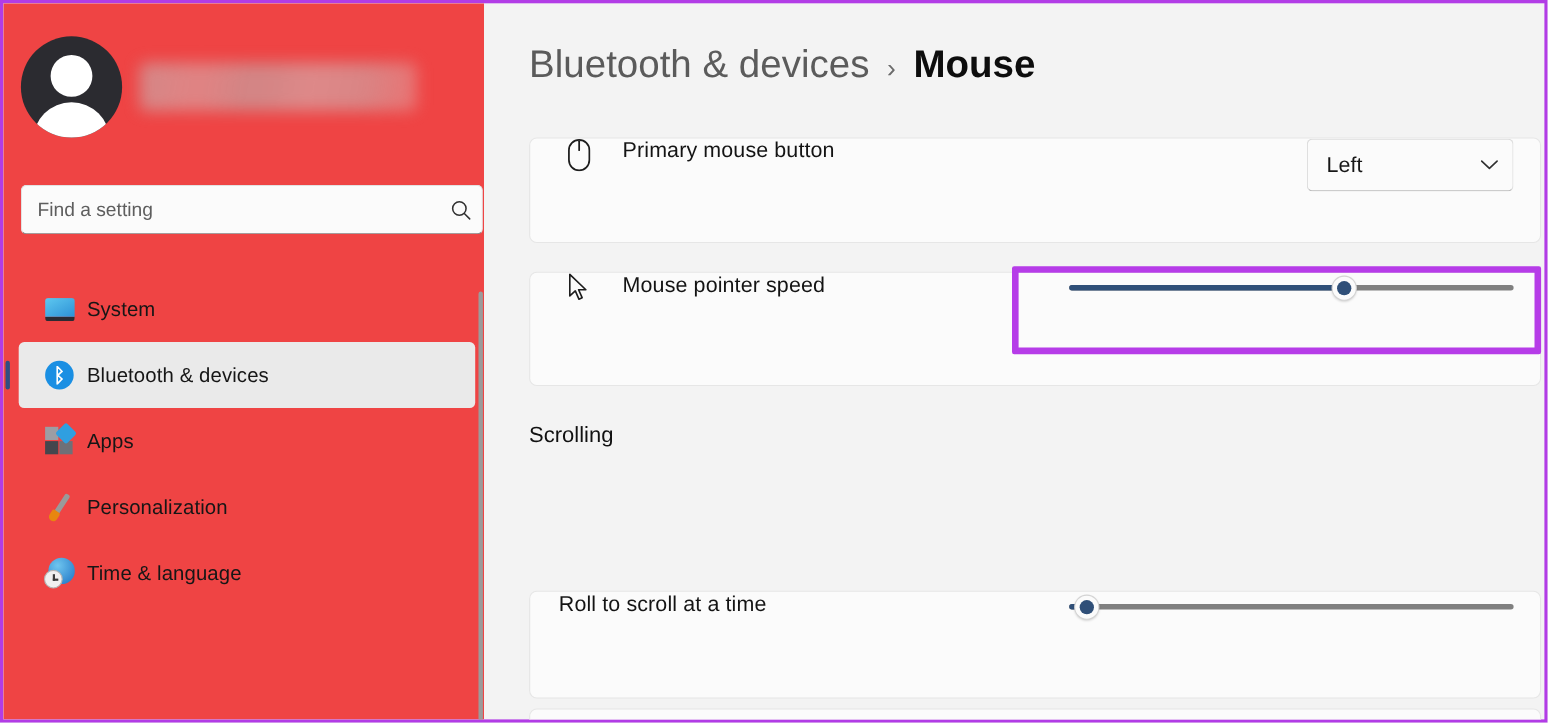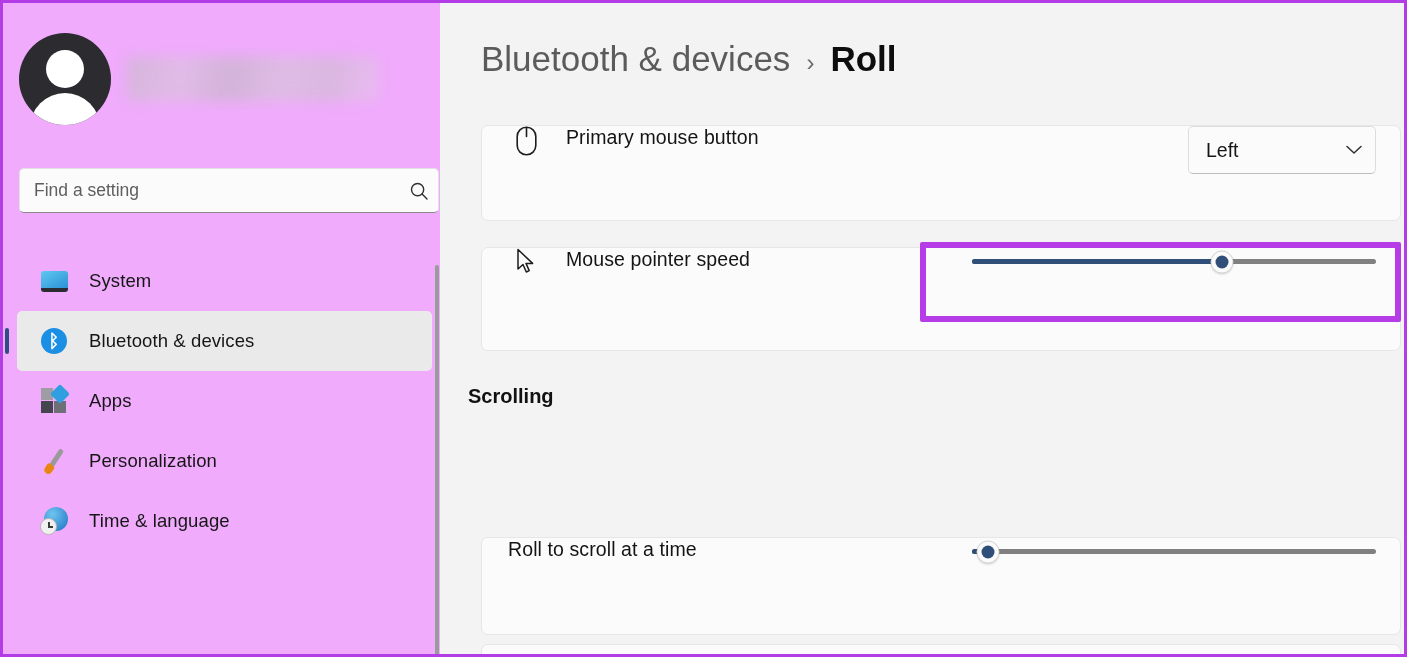--- a/index.html
+++ b/index.html
@@ -15,21 +15,21 @@
     background: #f3f3f3;
     border: 3px solid #b23ce6;
     overflow: hidden;
   }
 
   
   #sidebar {
     position: absolute;
     left: 0; top: 0;
     width: 437px; height: 651px;
-    background: #f0abfc;
+    background: #ef4444;
   }
   .account-row {
     position: absolute;
     left: 16px; top: 30px;
     display: flex; align-items: center; gap: 16px;
   }
   .avatar {
     width: 92px; height: 92px; border-radius: 50%;
     background: #2b2b30;
     position: relative; overflow: hidden;
@@ -85,21 +85,21 @@
   #navlist {
     position: absolute;
     left: 0; top: 248px;
     width: 437px; height: 403px;
   }
   .nav-item {
     position: relative;
     height: 60px;
     display: flex; align-items: center;
     padding-left: 22px;
-    gap: 20px;
+    gap: 10px;
     border-radius: 5px;
     margin: 0 8px 0 14px;
   }
   .nav-item.selected { background: #eaeaea; }
   .nav-item.selected::before {
     content: "";
     position: absolute;
     left: -12px; top: 50%;
     transform: translateY(-50%);
     width: 4px; height: 26px;
@@ -294,22 +294,22 @@
     display: flex; align-items: center; justify-content: center;
   }
   .slider .thumb::after {
     content: "";
     width: 13px; height: 13px; border-radius: 50%;
     background: #2f4f78;
   }
 
   #section-scrolling {
     position: absolute;
-    left: 28px; top: 382px;
-    font-size: 20px; font-weight: bold; color: #111;
+    left: 41px; top: 382px;
+    font-size: 20px; font-weight: normal; color: #111;
   }
 
   
   #annotation {
     position: absolute;
     left: 917px; top: 239px;
     width: 481px; height: 80px;
     border: 6px solid #b63ce8;
     border-radius: 2px;
     pointer-events: none;
@@ -393,21 +393,21 @@
     </div>
 
     <div id="nav-scrollbar"></div>
   </div>
 
   <div id="main">
 
     <div id="breadcrumb">
       <span class="crumb-parent">Bluetooth &amp; devices</span>
       <span class="crumb-sep">›</span>
-      <span class="crumb-current">Roll</span>
+      <span class="crumb-current">Mouse</span>
     </div>
 
     <div class="card" id="card-primary">
       <div class="row">
         <span class="row-icon">
           <svg width="21" height="30" viewBox="0 0 21 30" fill="none" stroke="currentColor" stroke-width="1.6">
             <rect x="1.2" y="1.2" width="18.6" height="27.6" rx="9.3"></rect>
             <line x1="10.5" y1="2.5" x2="10.5" y2="10.5" stroke-linecap="round"></line>
           </svg>
         </span>

